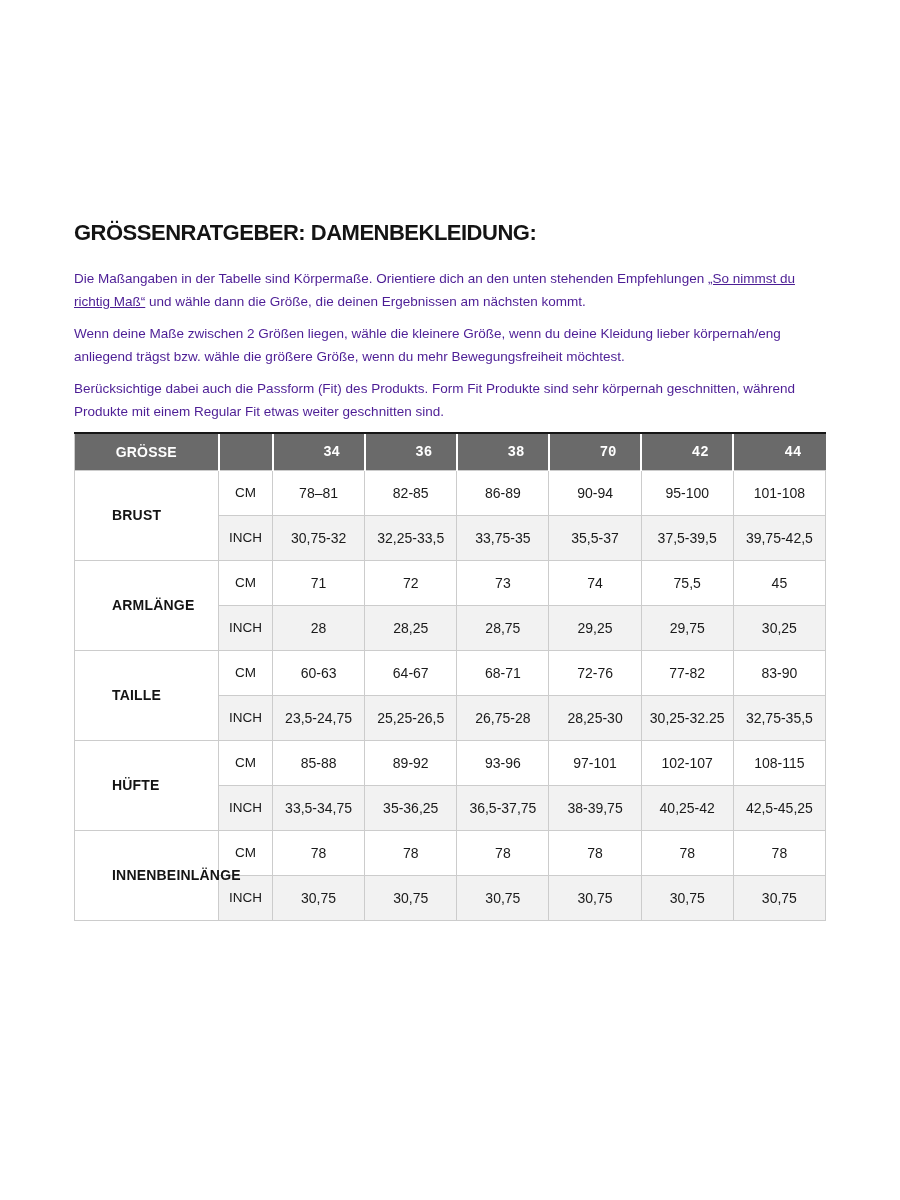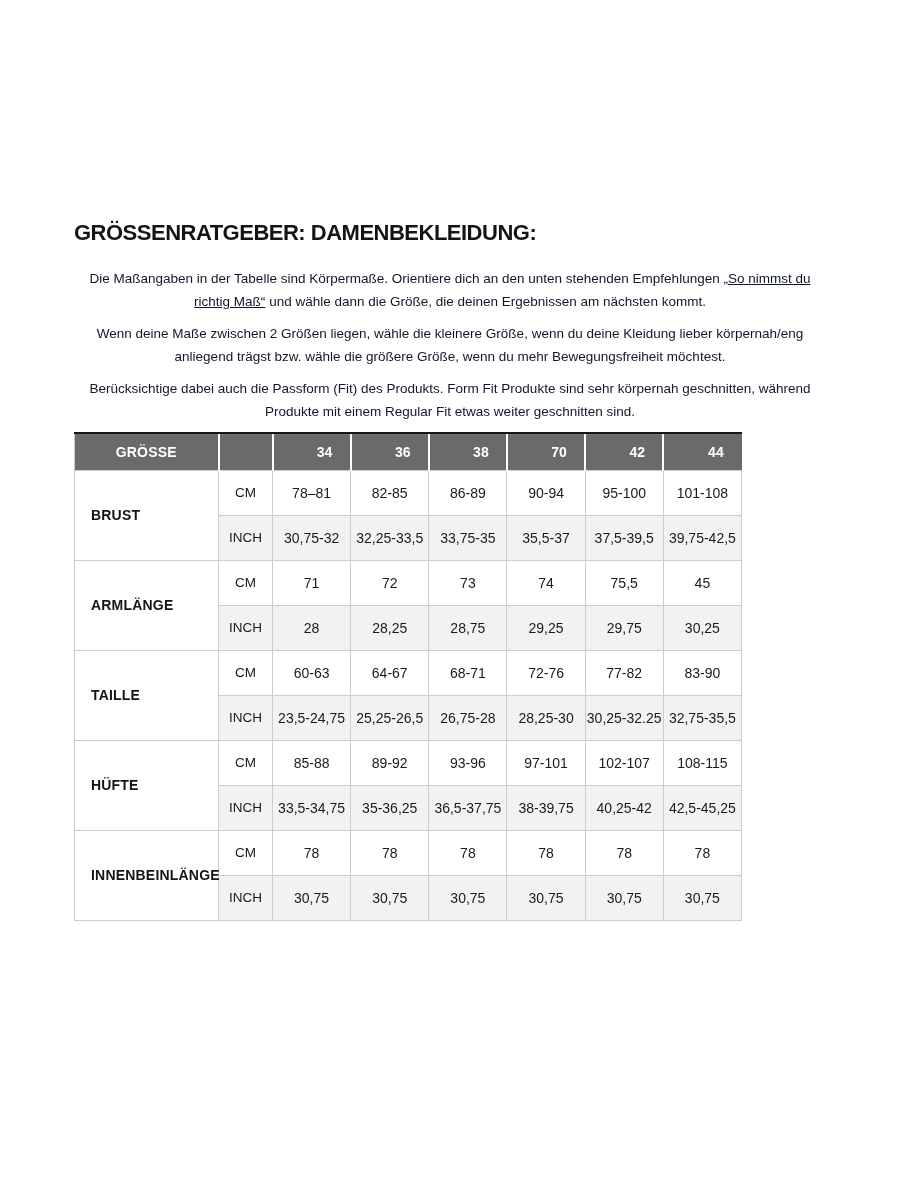--- a/index.html
+++ b/index.html
@@ -28,31 +28,30 @@
     font-size:22px;
     font-weight:700;
     letter-spacing:-0.5px;
     margin:0 0 21px 0;
     color:#141414;
   }
   .intro p{
     font-size:13.5px;
     line-height:23px;
     margin:0 0 9px 0;
-    color:#0f172a;
-    text-align:center;
+    color:#4c1d95;
   }
   .intro p.last{margin-bottom:16px;}
   a.measure-link{
     color:inherit;
     text-decoration:underline;
     cursor:pointer;
   }
   table.size-table{
-    width:668px;
+    width:752px;
     border-collapse:collapse;
     table-layout:fixed;
     margin-top:3px;
   }
   .size-table col.c-label{width:144px;}
   .size-table col.c-unit{width:54px;}
   .size-table thead th{
     background:var(--header-bg);
     color:var(--header-text);
     font-size:14px;
@@ -60,37 +59,38 @@
     height:37px;
     border-top:2px solid var(--table-top-border);
     border-bottom:1px solid var(--border);
     border-left:2px solid #ffffff;
     padding:0;
   }
   .size-table thead th:first-child{border-left:1px solid var(--border);}
   .size-table thead th.th-size{
     text-align:center;
     padding-left:26px; 
+    font-family:Liberation Mono, monospace;
   }
   .size-table thead th.th-groesse{
     text-align:center;
     letter-spacing:0.2px;
   }
   .size-table td, .size-table tbody th{
     border:1px solid var(--border);
     height:45px;
     font-size:14px;
     text-align:center;
     vertical-align:middle;
     padding:0;
     background:#ffffff;
   }
   .size-table tbody th.row-label{
     text-align:left;
-    padding-left:16px;
+    padding-left:37px;
     font-weight:700;
     font-size:14px;
     letter-spacing:0.2px;
     color:#141414;
   }
   .size-table tr.row-inch td{background:var(--row-alt-bg);}
   .size-table td.unit{font-size:13.5px;}
 </style>
 </head>
 <body>

